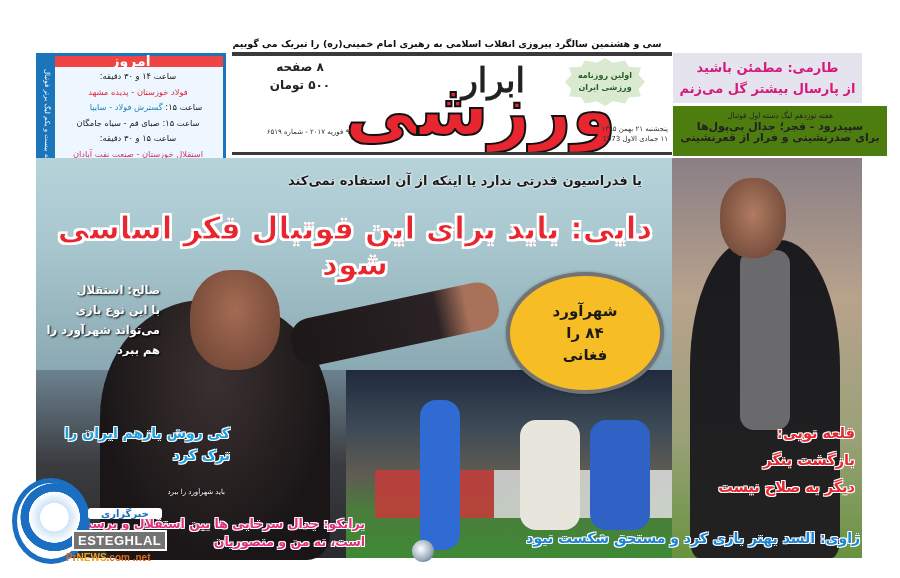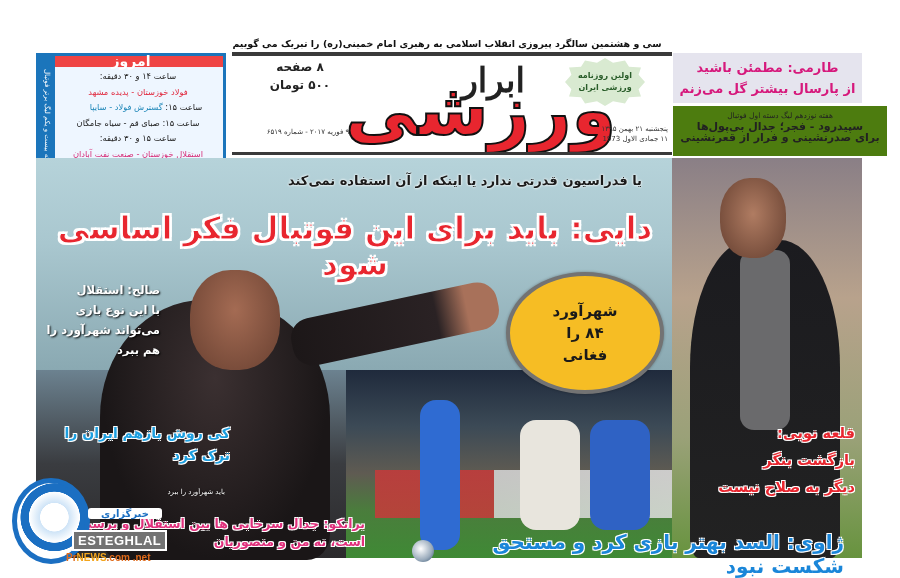--- a/index.html
+++ b/index.html
@@ -66,21 +66,21 @@
     .bubble { left: 506px; top: 272px; width: 158px; height: 122px; border-radius: 50%; background: #f6bd24; border: 4px solid #737373; box-shadow: 0 0 3px rgba(0,0,0,.3); display: flex; flex-direction: column; align-items: center; justify-content: center; font-size: 15px; font-weight: bold; color: #1a1a1a; line-height: 22px; text-align: center; }
 
     .queiroz { left: 40px; top: 422px; width: 190px; text-align: right; font-size: 14px; font-weight: bold; color: #1d9fe0; line-height: 22px; text-shadow: 1px 1px 0 #fff, -1px -1px 0 #fff, 1px -1px 0 #fff, -1px 1px 0 #fff; }
 
     .small-caption { left: 115px; top: 488px; width: 110px; text-align: right; font-size: 7px; color: #fff; text-shadow: 0 0 2px #000; white-space: nowrap; overflow: hidden; }
 
     .branko { left: 40px; top: 515px; width: 325px; text-align: right; font-size: 12.5px; font-weight: bold; color: #e0307c; line-height: 18px; text-shadow: 1px 1px 0 #fff, -1px -1px 0 #fff, 1px -1px 0 #fff, -1px 1px 0 #fff; }
 
     .ghalenoei { left: 680px; top: 420px; width: 175px; text-align: right; font-size: 14.5px; font-weight: bold; color: #e8262f; line-height: 27px; text-shadow: 1px 1px 0 #fff, -1px -1px 0 #fff, 1px -1px 0 #fff, -1px 1px 0 #fff; }
 
-    .xavi { left: 484px; top: 530px; width: 360px; text-align: right; font-size: 20px; font-weight: bold; color: #1a86d9; text-shadow: 1px 1px 0 #fff, -1px -1px 0 #fff, 1px -1px 0 #fff, -1px 1px 0 #fff; }
+    .xavi { left: 500px; top: 530px; width: 360px; text-align: right; font-size: 14px; font-weight: bold; color: #1a86d9; text-shadow: 1px 1px 0 #fff, -1px -1px 0 #fff, 1px -1px 0 #fff, -1px 1px 0 #fff; }
 
     
     .watermark { left: 0px; top: 472px; width: 160px; height: 100px; direction: ltr; }
     .wm-ball { position: absolute; left: 12px; top: 6px; width: 78px; height: 86px; border-radius: 50%; border: 5px solid #1b6fc2; background: radial-gradient(circle at 55% 45%, #ffffff 0%, #ffffff 25%, #cfe4f7 26%, #ffffff 45%, #1b6fc2 46%, #1b6fc2 60%, #ffffff 61%); }
     .wm-label { position: absolute; left: 72px; top: 58px; background: #737373; color: #fff; font-family: "Liberation Sans", sans-serif; font-weight: bold; font-size: 13px; padding: 1px 4px; border: 2px solid #fff; letter-spacing: 0.5px; }
     .wm-fa { position: absolute; left: 88px; top: 36px; background: #fff; color: #1b6fc2; font-size: 10px; font-weight: bold; padding: 0 13px; border-radius: 3px; direction: rtl; }
     .wm-news { position: absolute; left: 66px; top: 80px; font-family: "Liberation Sans", sans-serif; font-size: 10px; font-weight: bold; color: #e06a1a; }
     .wm-news b { color: #f3a51c; }
   </style>
 </head>

